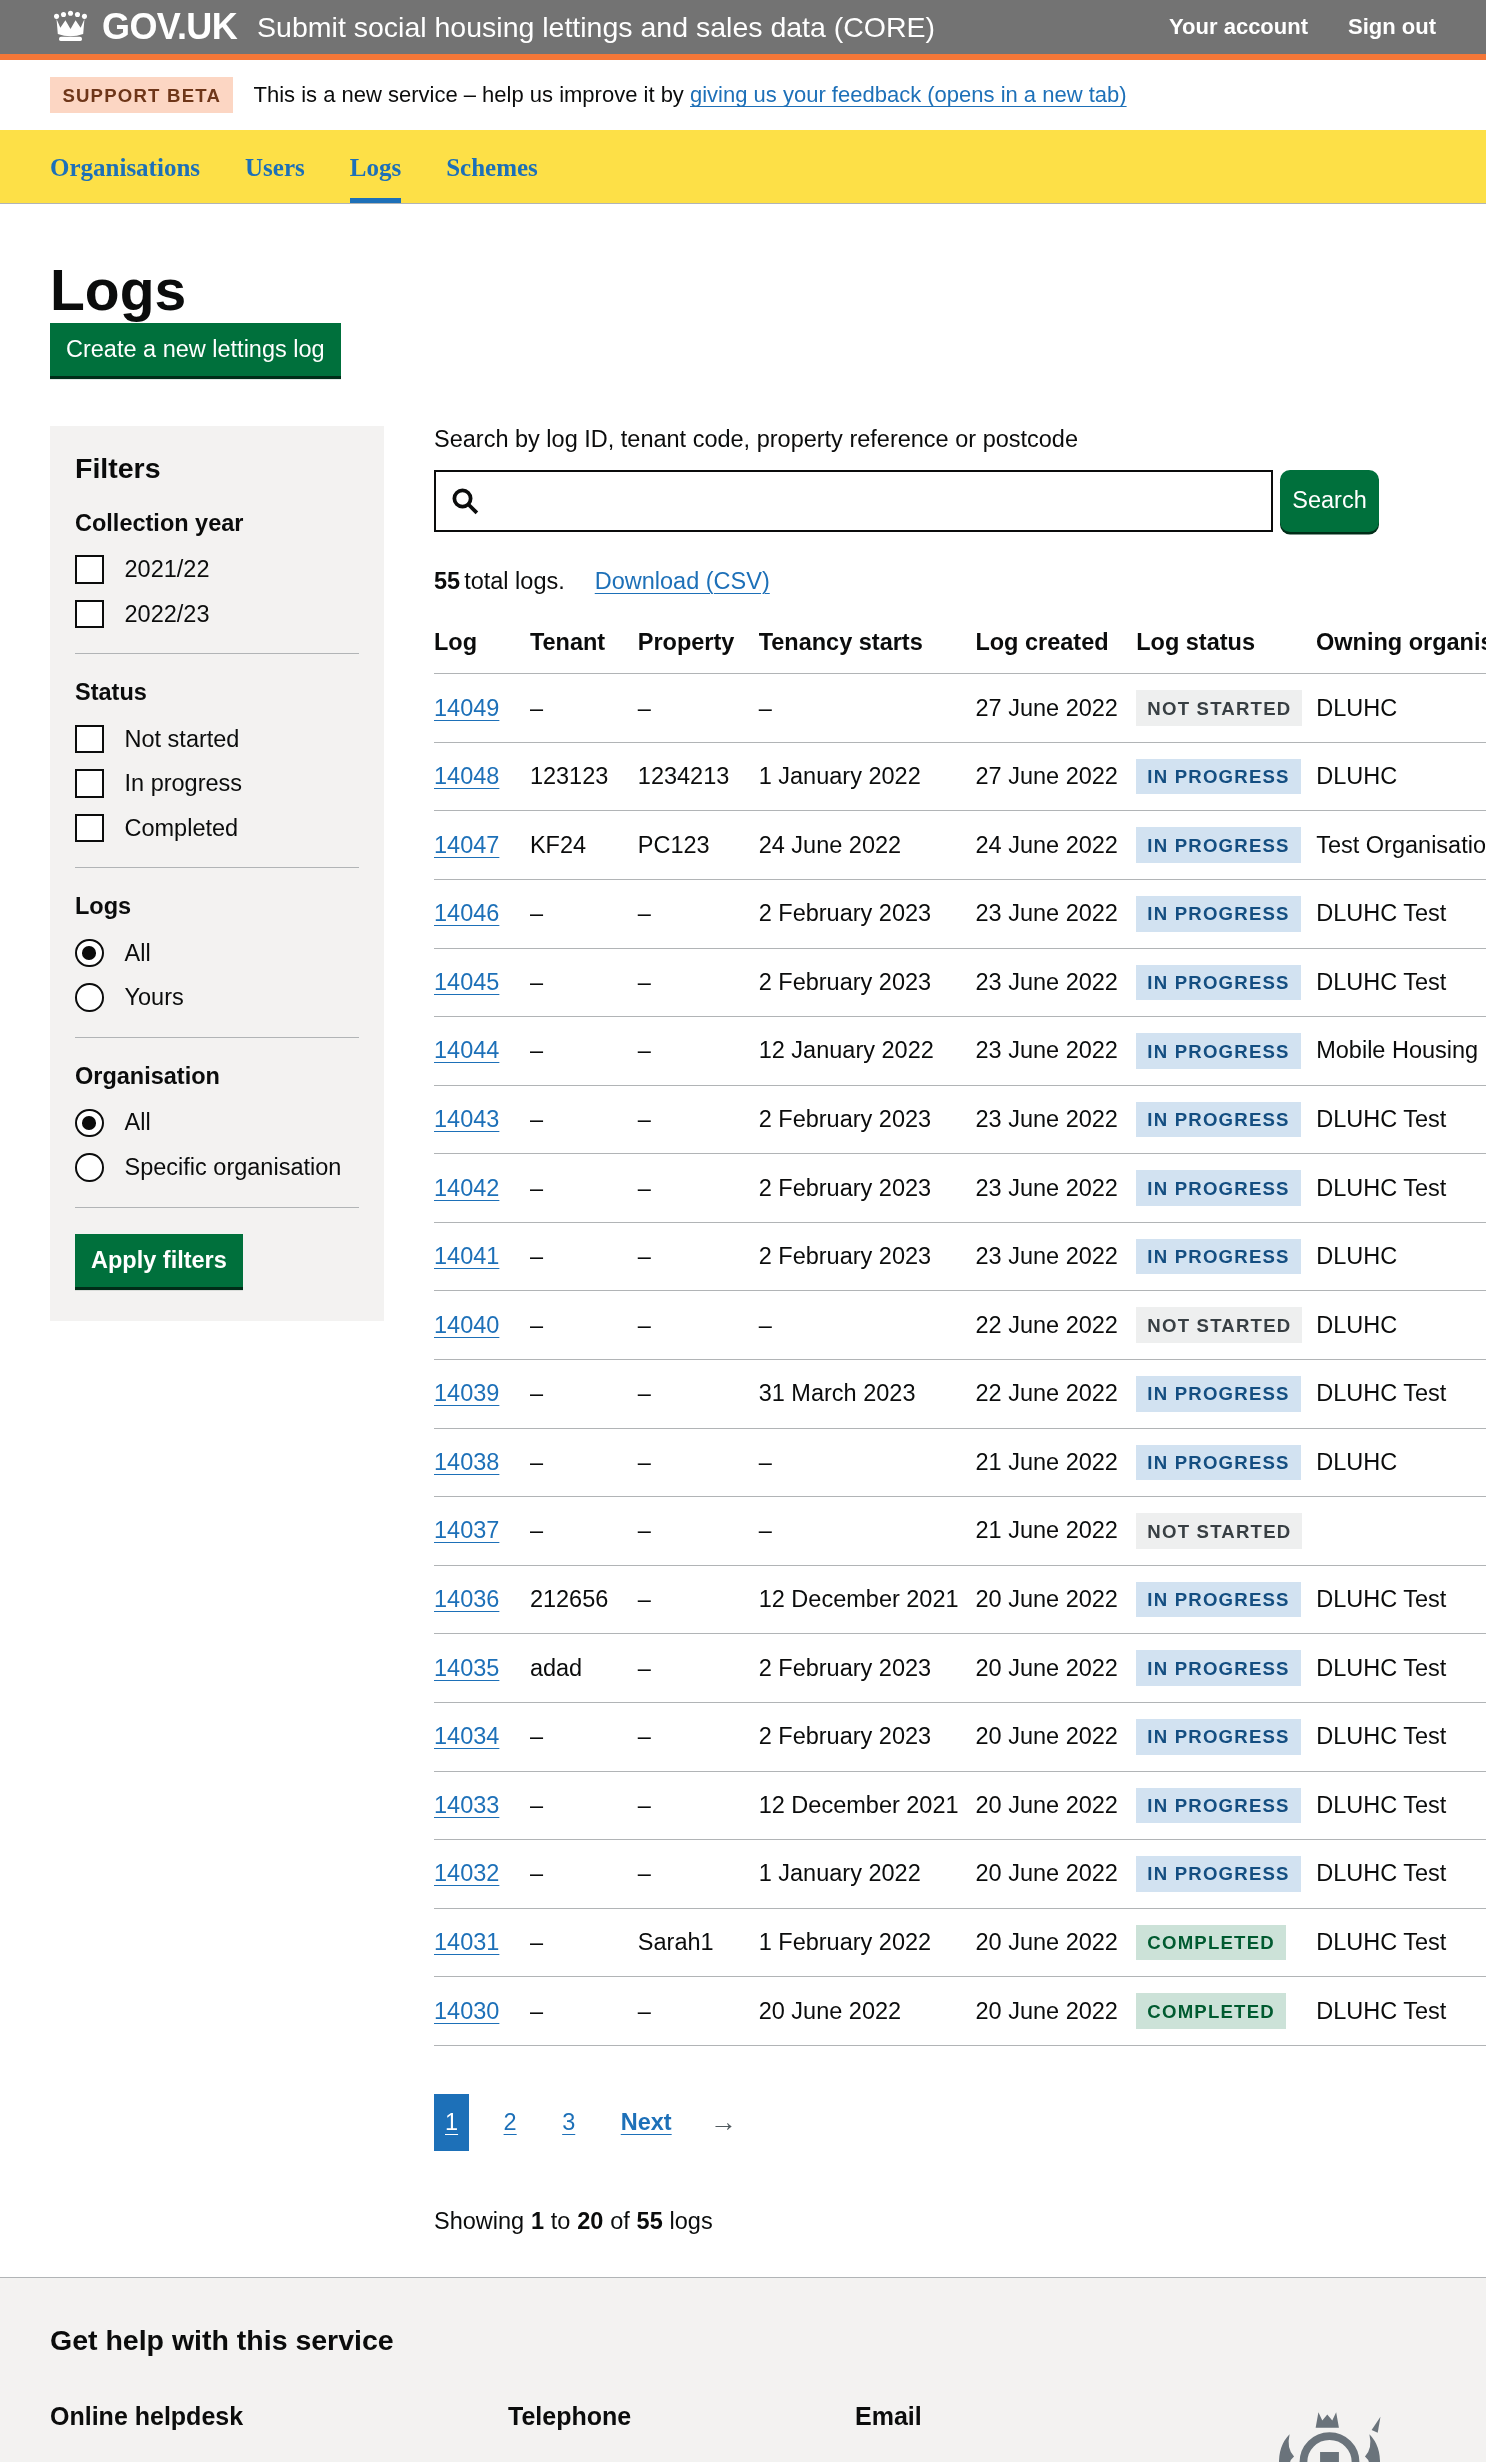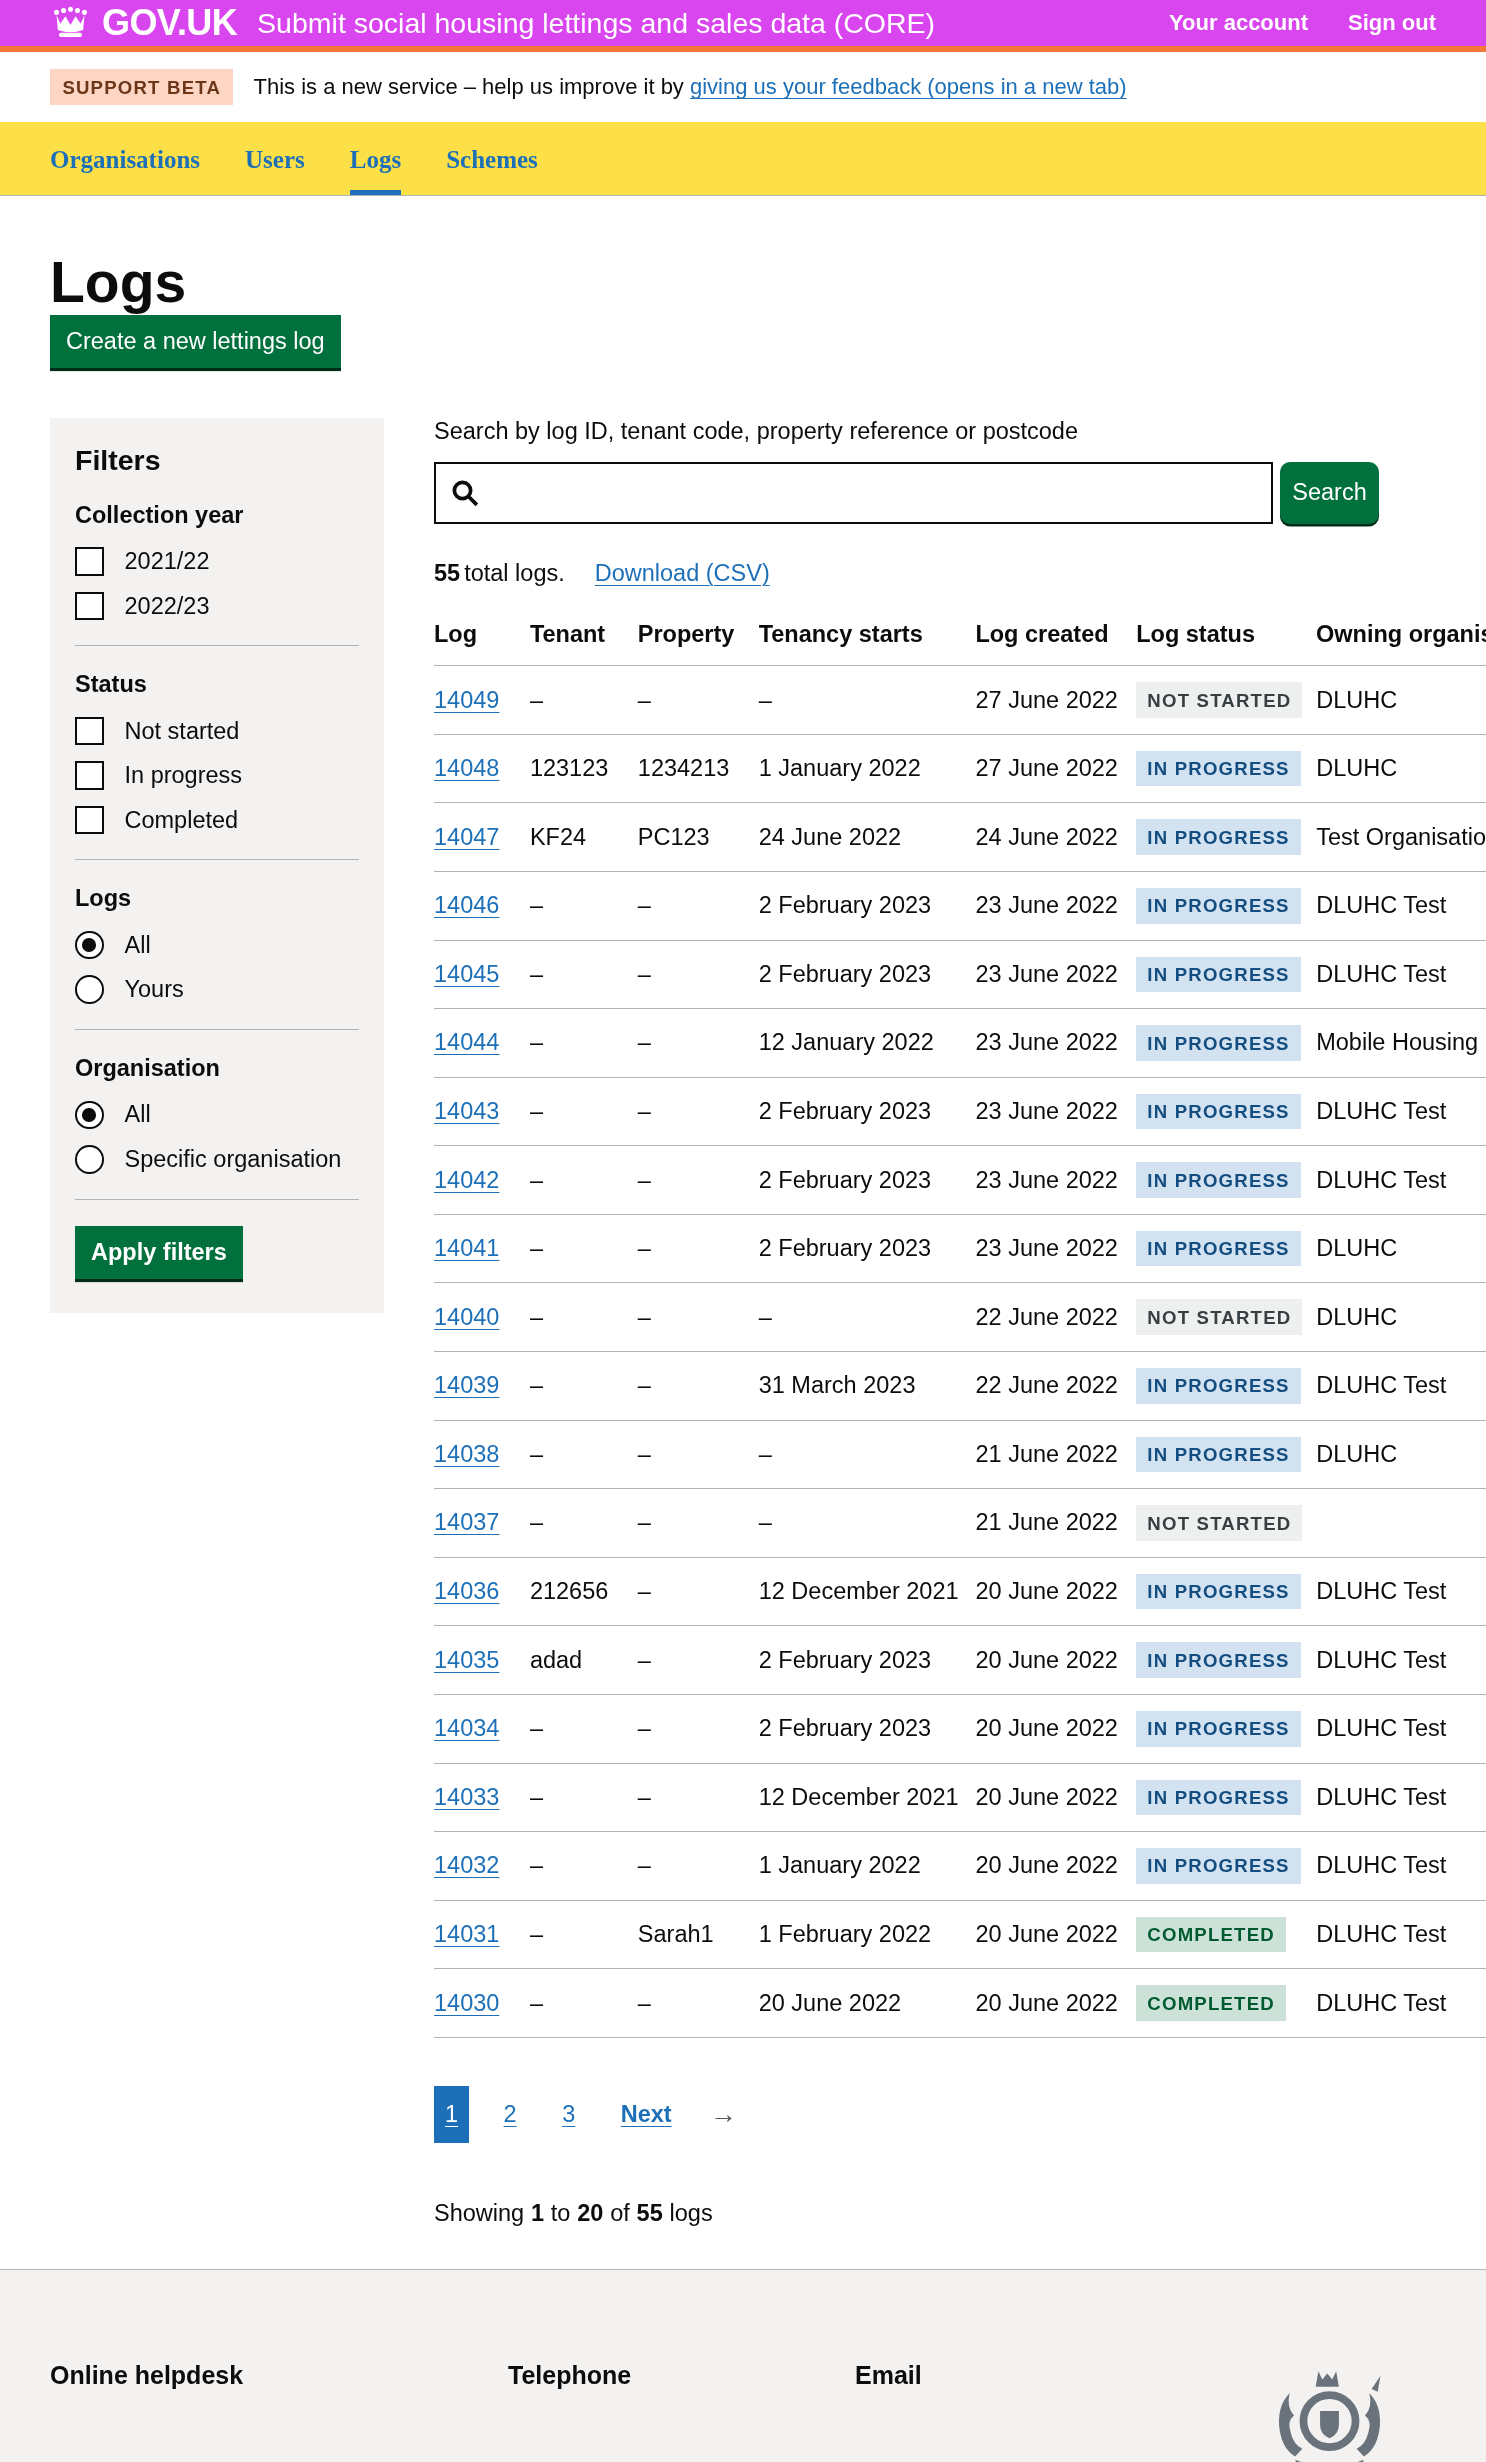--- a/index.html
+++ b/index.html
@@ -3,21 +3,21 @@
 <meta charset="utf-8">
 <style>
   * { margin:0; padding:0; box-sizing:border-box; }
   html { background:#fff; }
   body { font-family:"Liberation Sans","DejaVu Sans",sans-serif; color:#0b0c0c; }
   .page { width:1486px; overflow-x:hidden; background:#fff; }
   .container { padding:0 50px; }
   a { cursor:pointer; }
 
   
-  .site-header { background:#d946ef; height:52px; border-bottom:6.2px solid #f47738; }
+  .site-header { background:#737373; height:60px; border-bottom:6.2px solid #f47738; }
   .site-header .container { height:100%; display:flex; align-items:center; }
   .logo-wrap { display:flex; align-items:center; gap:11px; }
   .logo-text { color:#fff; font-weight:700; font-size:36px; letter-spacing:-0.6px; }
   .service-name { color:#fff; font-size:28.5px; margin-left:20px; }
   .header-links { margin-left:auto; display:flex; gap:40px; }
   .header-link { color:#fff; font-size:22px; font-weight:700; text-decoration:none; }
 
   
   .phase-banner { background:#fff; padding:17.3px 0; }
   .phase-banner .container { display:flex; align-items:center; gap:20px; }
@@ -452,20 +452,21 @@
           <span>of</span>
           <b>55</b>
           <span>logs</span>
         </p>
       </section>
     </div>
   </main>
 
   <footer class="site-footer">
     <div class="container">
+      <h2 class="footer-heading">Get help with this service</h2>
       <div class="footer-cols">
         <div style="display:flex;flex:1;">
             <div class="fcol w1">
               <h3>Online helpdesk</h3>
             </div>
             <div class="fcol w2">
               <h3>Telephone</h3>
             </div>
             <div class="fcol w3">
               <h3>Email</h3>

